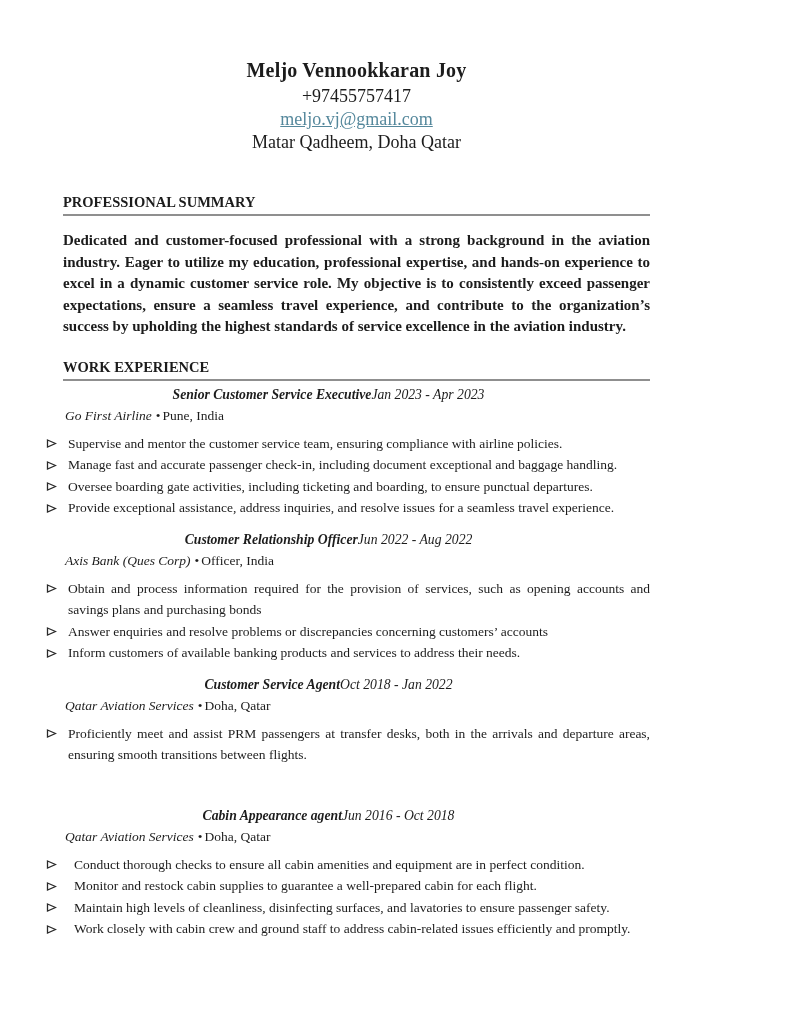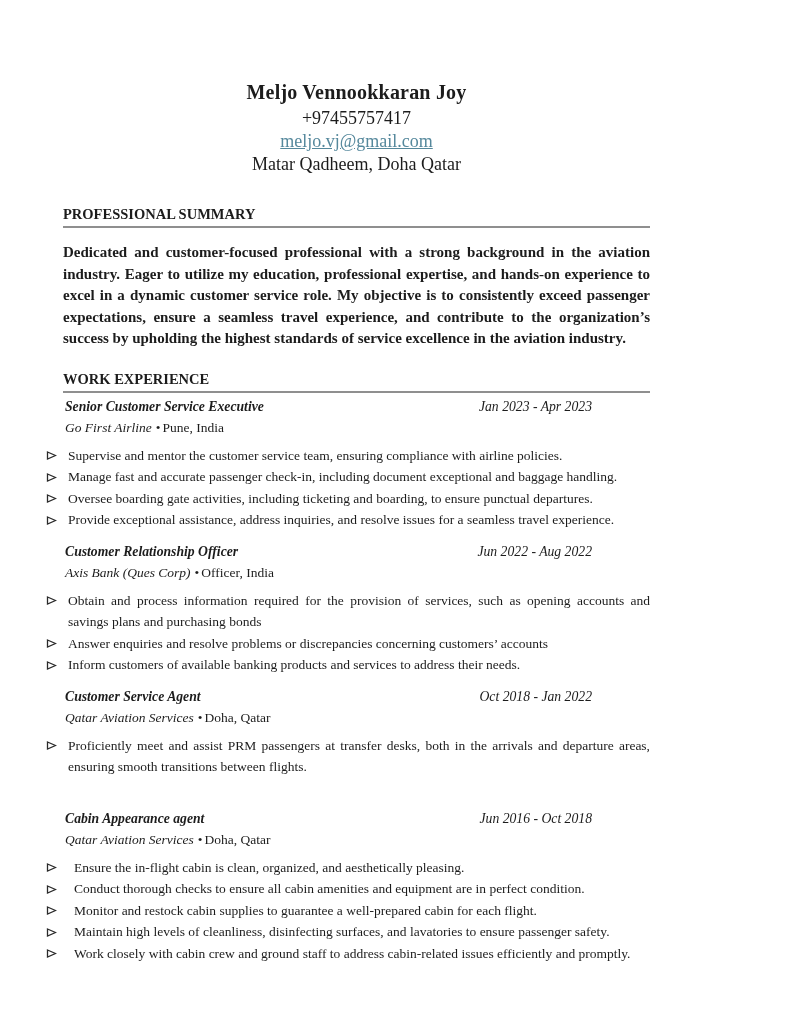--- a/index.html
+++ b/index.html
@@ -3,21 +3,21 @@
 <meta charset="utf-8">
 <style>
   html, body { margin: 0; padding: 0; background: #ffffff; }
   .page {
     width: 714px;
     height: 1024px;
     box-sizing: border-box;
     background: #ffffff;
     color: var(--text-color, #1c1c1c);
     font-family: "Liberation Serif", "DejaVu Serif", serif;
-    padding: 80px 64px 0 63px;
+    padding: 58px 64px 0 63px;
     overflow: hidden;
     position: relative;
   }
 
   
   .header { text-align: center; }
   .name {
     font-size: 20px;
     font-weight: bold;
     line-height: 24px;
@@ -34,38 +34,38 @@
   }
 
   
   .section-heading {
     font-size: 14.5px;
     font-weight: bold;
     line-height: 18px;
     padding-bottom: 3px;
     border-bottom: 2px solid var(--rule-color, #8f8f8f);
   }
-  .summary-section { margin-top: 32px; }
+  .summary-section { margin-top: 42px; }
   .summary-body {
     margin: 14px 0 0 0;
     font-size: 15px;
     line-height: 21.5px;
     text-align: justify;
     font-weight: bold;
   }
   .experience-section { margin-top: 20px; }
 
   
   .job { margin-top: 11px; }
   .job.first { margin-top: 4px; }
-  .job.extra-gap { margin-top: 31px; }
+  .job.extra-gap { margin-top: 40px; }
 
   .job-title-row {
     display: flex;
-    justify-content: space-between;
+    justify-content: center;
     align-items: baseline;
   }
   .job-title {
     font-size: 13.7px;
     font-weight: bold;
     font-style: italic;
     line-height: 20px;
     padding-left: 2px;
   }
   .job-dates {
@@ -211,25 +211,20 @@
         <span class="job-dates">Jun 2016 - Oct 2018</span>
       </div>
       <div class="job-company">
         <span class="company-name">Qatar Aviation Services</span><span class="company-sep">•</span><span>Doha, Qatar</span>
       </div>
       <ul class="bullets gap-wide">
         <li><span class="bullet-arrow">
               <svg width="11" height="11" viewBox="0 0 11 11">
                 <path d="M1.5 2 L9.5 5.5 L1.5 9 Z" fill="none" stroke="#2a2a2a" stroke-width="1.3"></path>
               </svg>
-            </span><span>Ensure the in-flight cabin is clean, organized, and aesthetically pleasing.</span></li>
-        <li><span class="bullet-arrow">
-              <svg width="11" height="11" viewBox="0 0 11 11">
-                <path d="M1.5 2 L9.5 5.5 L1.5 9 Z" fill="none" stroke="#2a2a2a" stroke-width="1.3"></path>
-              </svg>
             </span><span>Conduct thorough checks to ensure all cabin amenities and equipment are in perfect condition.</span></li>
         <li><span class="bullet-arrow">
               <svg width="11" height="11" viewBox="0 0 11 11">
                 <path d="M1.5 2 L9.5 5.5 L1.5 9 Z" fill="none" stroke="#2a2a2a" stroke-width="1.3"></path>
               </svg>
             </span><span>Monitor and restock cabin supplies to guarantee a well-prepared cabin for each flight.</span></li>
         <li><span class="bullet-arrow">
               <svg width="11" height="11" viewBox="0 0 11 11">
                 <path d="M1.5 2 L9.5 5.5 L1.5 9 Z" fill="none" stroke="#2a2a2a" stroke-width="1.3"></path>
               </svg>

